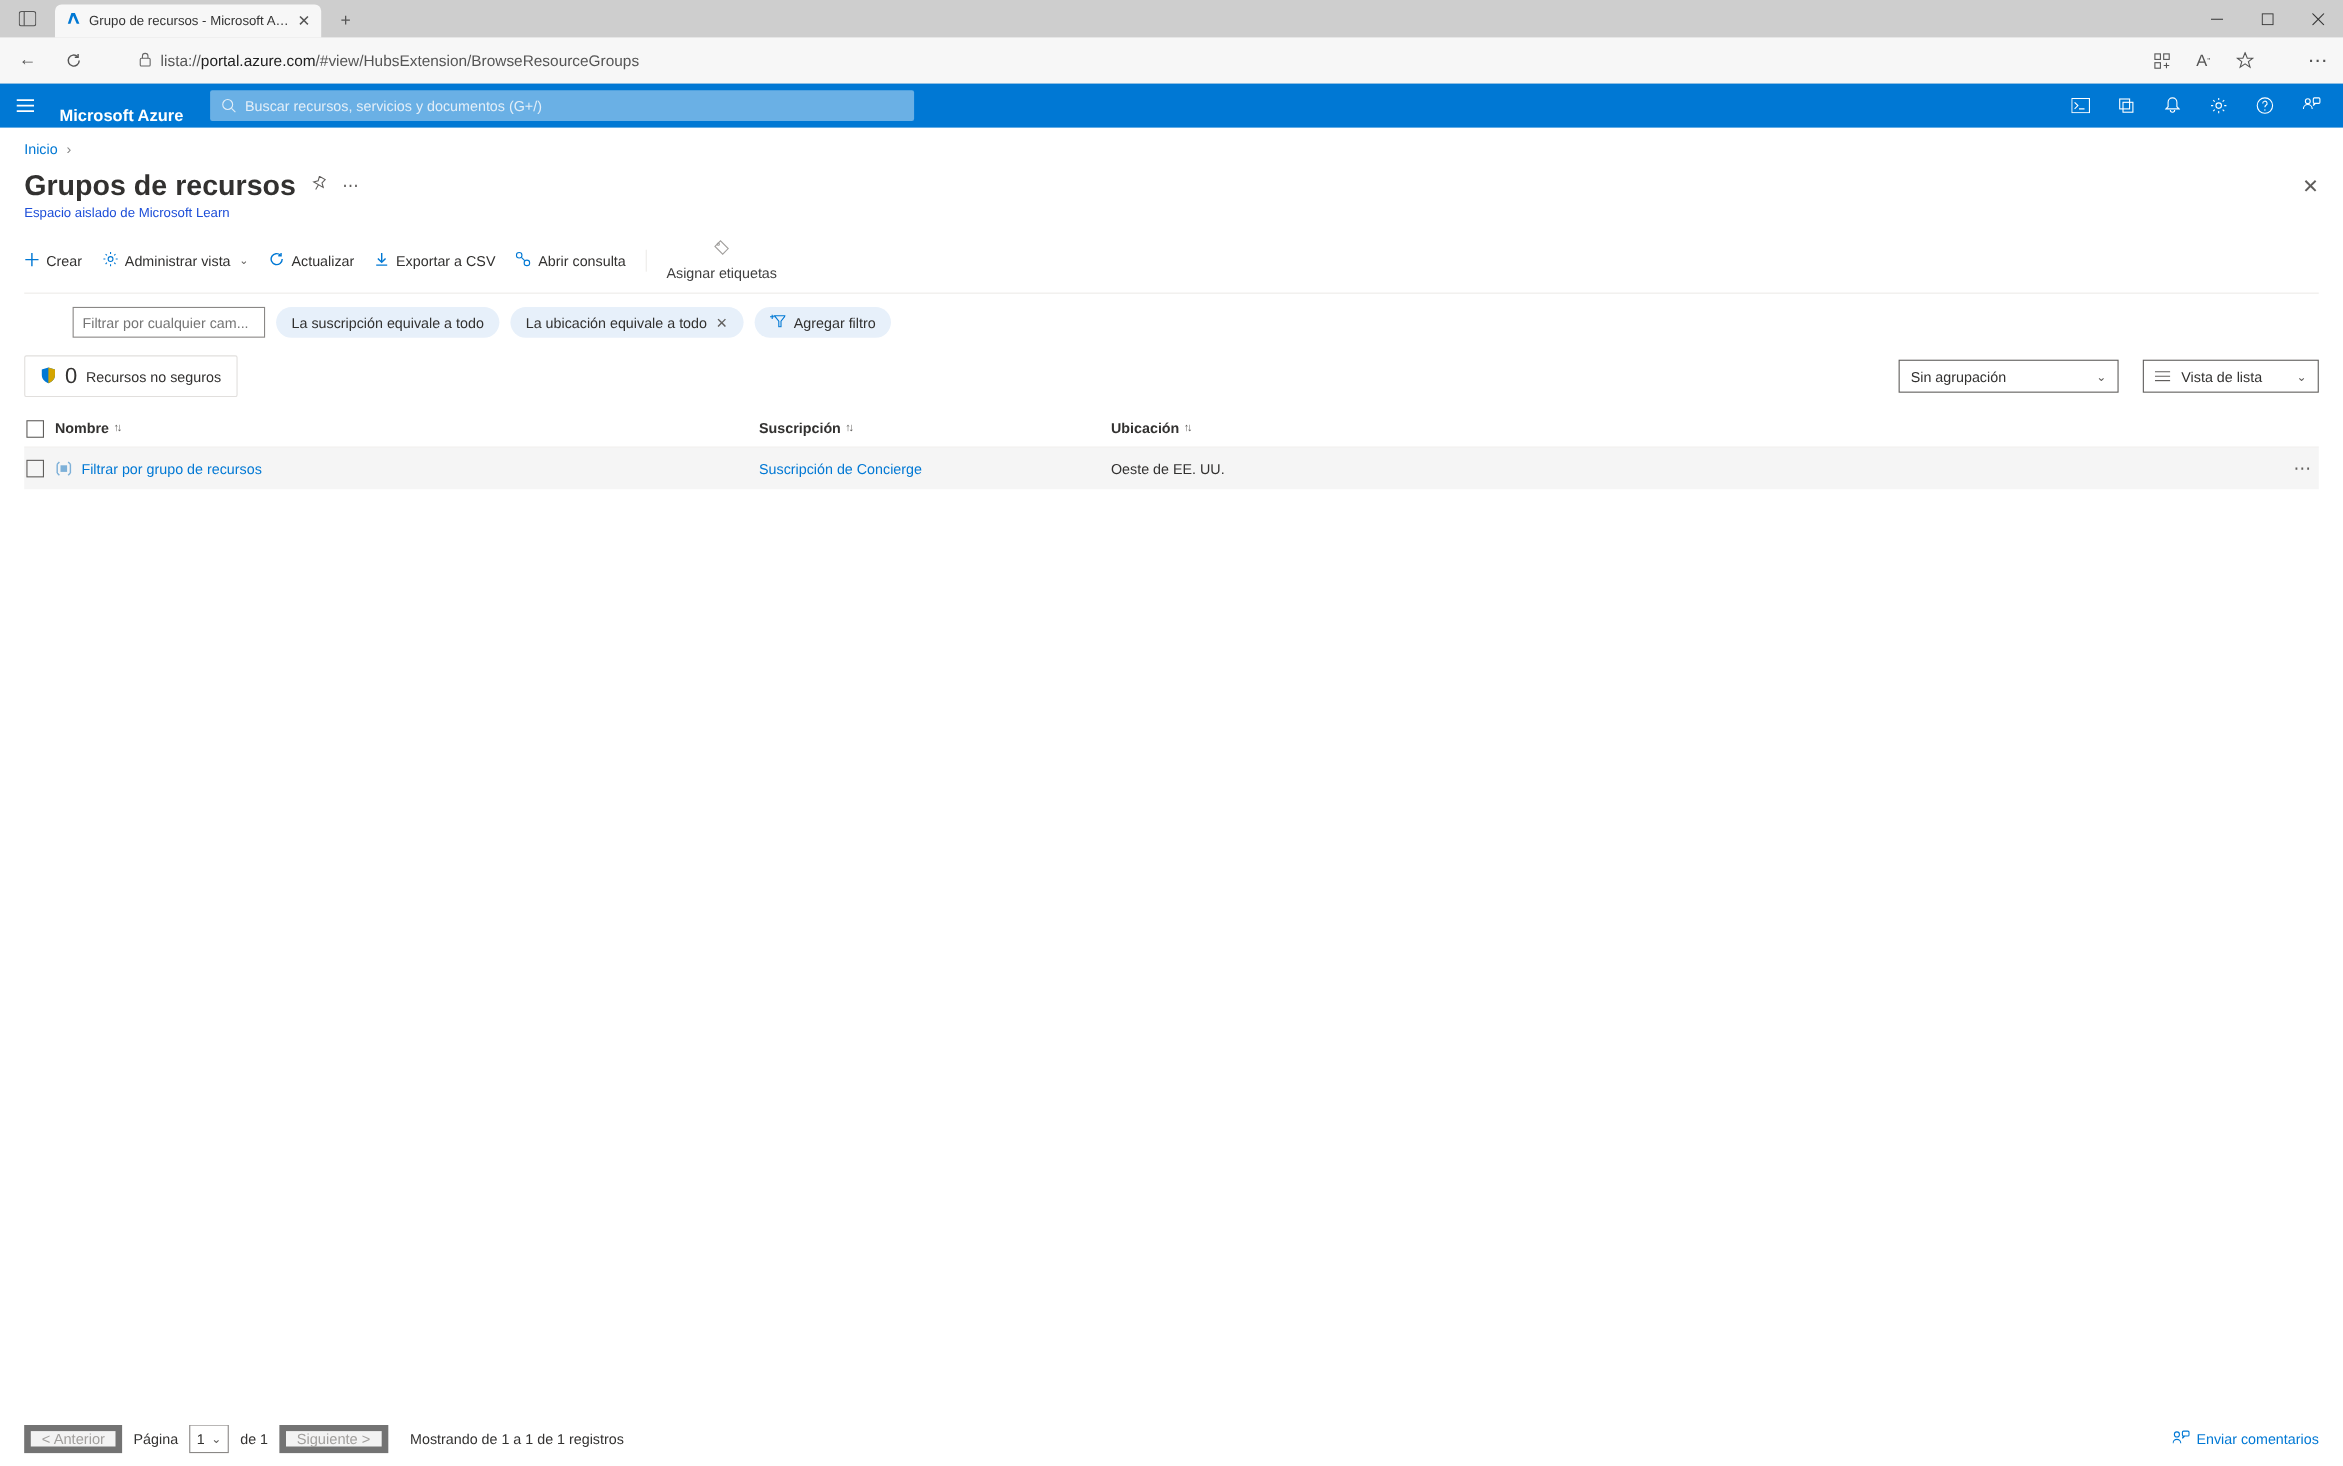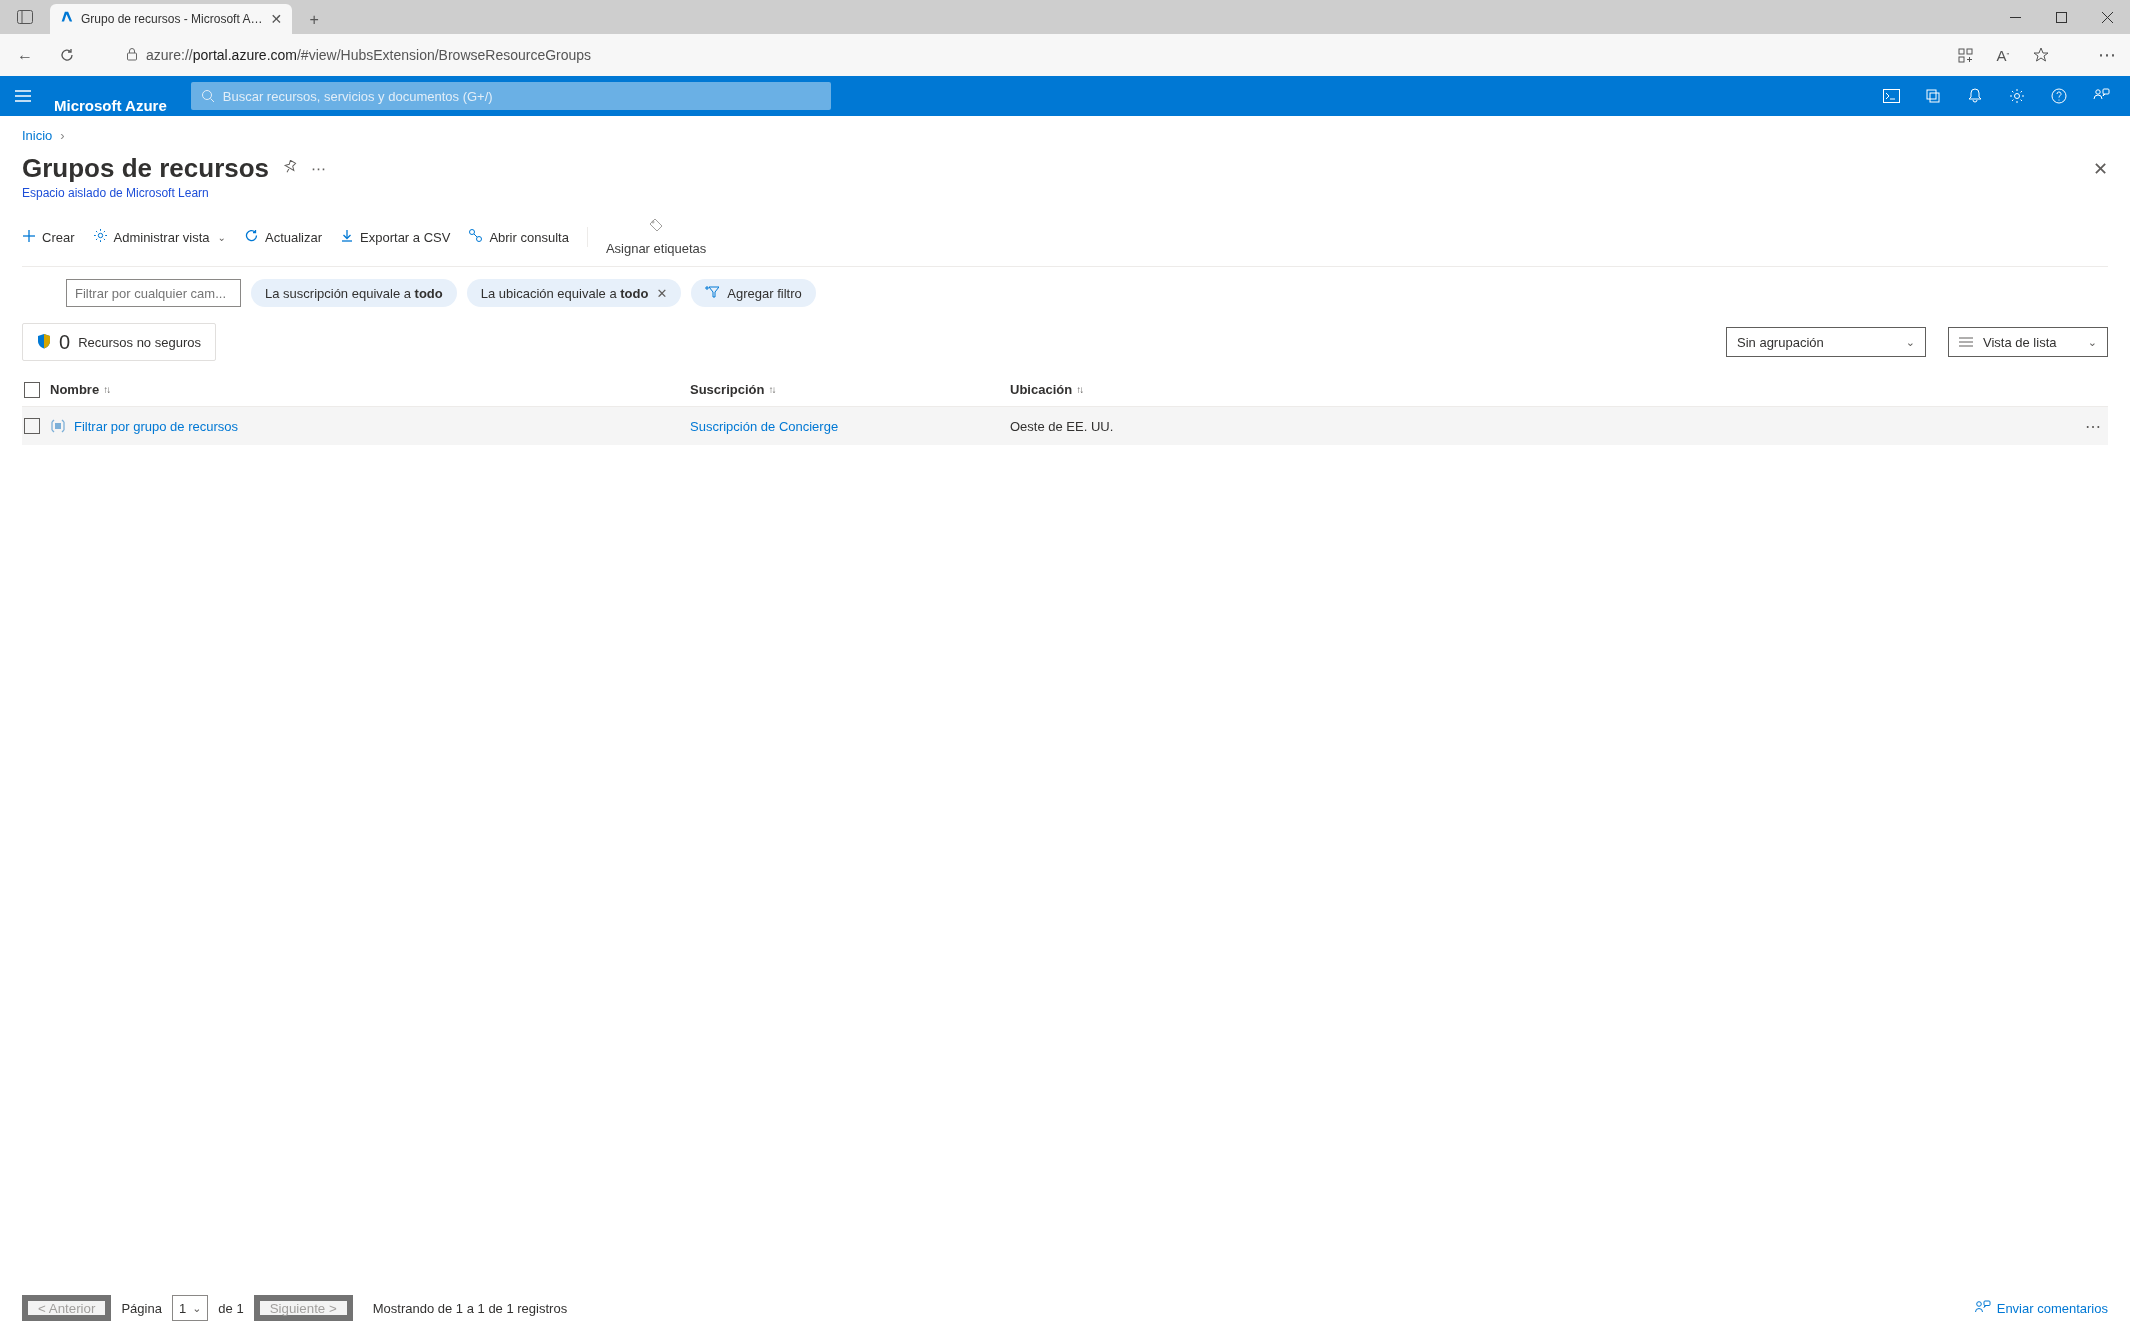--- a/index.html
+++ b/index.html
@@ -52,21 +52,21 @@
 .tool-btn { display: flex; align-items: center; gap: 6px; color: #323130; cursor: pointer; font-size: 13px; }
 .tool-btn.disabled { color: #404040; cursor: default; flex-direction: column; }
 .tool-icon { color: #0078d4; }
 .tool-btn.disabled .tool-icon { color: #a19f9d; }
 .tool-sep { width: 1px; height: 20px; background: #edebe9; }
 .chev { font-size: 10px; color: #605e5c; margin-left: 2px; }
 
 .filter-row { display: flex; align-items: center; gap: 10px; margin-top: 12px; margin-left: 44px; }
 .filter-input { border: 1px solid #8a8886; height: 28px; padding: 0 8px; width: 175px; font-size: 13px; color: #323130; }
 .pill { background: #e7f0fa; border-radius: 14px; height: 28px; display: flex; align-items: center; padding: 0 14px; font-size: 13px; cursor: pointer; gap: 8px; }
-.pill .bold { font-weight: 700; text-align: center; }
+.pill .bold { font-weight: 400; text-align: center; }
 .pill-close { font-size: 13px; color: #605e5c; cursor: pointer; }
 .pill .add-filter-icon { color: #0078d4; }
 
 .controls-row { display: flex; align-items: center; margin-top: 16px; margin-bottom: 12px; }
 .insecure-box { border: 1px solid #e1dfdd; height: 38px; display: flex; align-items: center; padding: 0 14px; gap: 8px; border-radius: 2px; }
 .shield-icon { color: #0078d4; }
 .big-zero { font-size: 20px; font-weight: 400; }
 .dropdowns { margin-left: auto; display: flex; gap: 22px; }
 .dropdown { border: 1px solid #605e5c; height: 30px; display: flex; align-items: center; padding: 0 10px; min-width: 200px; font-size: 13px; cursor: pointer; justify-content: space-between; gap: 10px; }
 .dropdown.short { min-width: 160px; }
@@ -150,21 +150,21 @@
     </div>
     <div style="width:16px"></div>
     <div class="url-box">
       <span class="lock-icon">
         <svg width="12" height="14" viewBox="0 0 12 14">
             <rect x="1.5" y="6" width="9" height="7" rx="1" fill="none" stroke="#666"></rect>
             <path d="M3.5 6 V4 a2.5 2.5 0 0 1 5 0 V6" fill="none" stroke="#666"></path>
           </svg>
       </span>
       <span class="url-text">
-        <span>azure://</span><span class="bold">portal.azure.com</span><span>/#view/HubsExtension/BrowseResourceGroups</span>
+        <span>lista://</span><span class="bold">portal.azure.com</span><span>/#view/HubsExtension/BrowseResourceGroups</span>
       </span>
     </div>
     <div class="addr-icon">
         <svg width="15" height="15" viewBox="0 0 15 15">
           <rect x="1" y="1" width="5" height="5" fill="none" stroke="#555"></rect>
           <rect x="9" y="1" width="5" height="5" fill="none" stroke="#555"></rect>
           <rect x="1" y="9" width="5" height="5" fill="none" stroke="#555"></rect>
           <line x1="9" y1="11.5" x2="14" y2="11.5" stroke="#555"></line>
           <line x1="11.5" y1="9" x2="11.5" y2="14" stroke="#555"></line>
         </svg>

